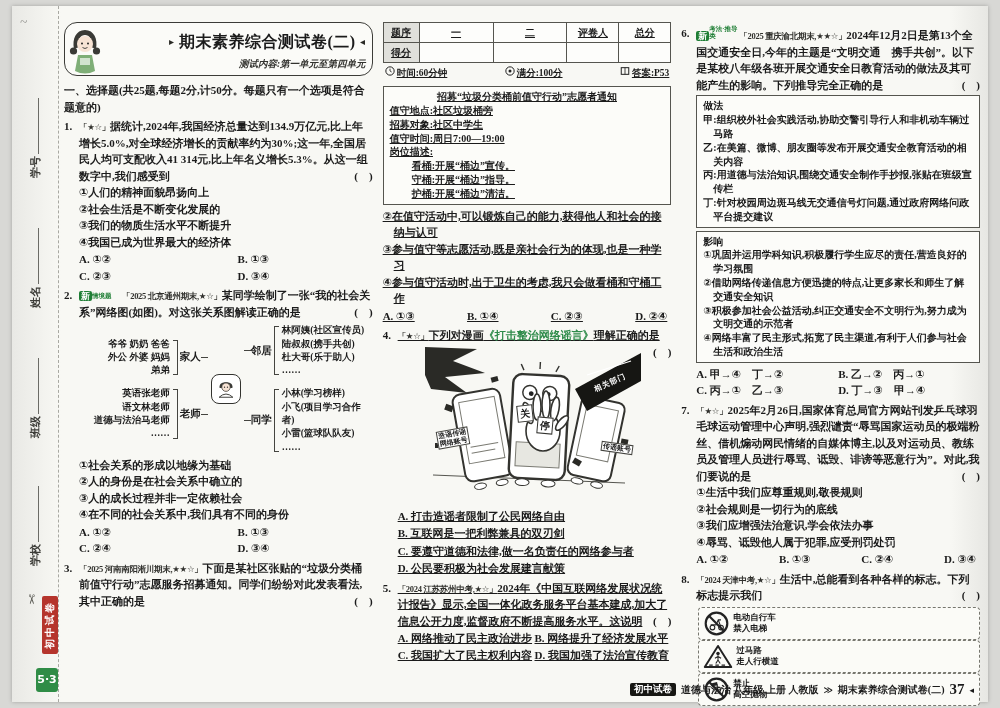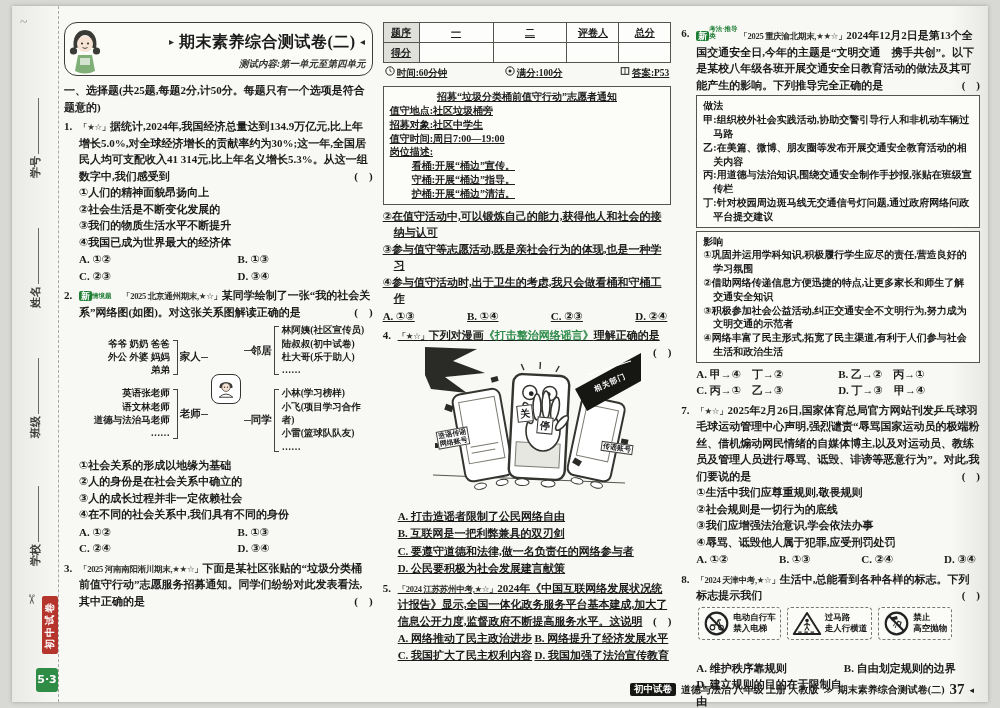--- a/index.html
+++ b/index.html
@@ -89,21 +89,21 @@
   
   .cartoon { position:relative; width:218px; height:158px; margin:3px auto; }
   .ct-label { position:absolute; font-size:7px; line-height:1.15; background:#fff; border:1px solid #44443f;
               padding:0 1px; text-align:center; font-weight:700; }
   .ct-seal { position:absolute; font-size:10px; font-weight:800; background:#fff; border:1px solid #33332f;
              padding:0 2px; }
   .ct-banner { position:absolute; font-size:7.5px; color:#fff; background:transparent; font-weight:700;
                transform:rotate(-24deg); letter-spacing:1px; }
 
   
-  .signs { display:flex; gap:6px; margin:3px 0 20px 2px; }
+  .signs { display:flex; gap:0; margin:3px 0 20px 2px;flex-direction:column; }
   .sign { border:1px dashed #77776f; border-radius:4px; padding:2px 4px; display:flex; align-items:center;
           gap:3px; background:#fbfbf7; }
   .sign-text { font-size:8.5px; font-weight:800; line-height:1.3; white-space:nowrap; }
 
   
   .footer { position:absolute; right:26px; bottom:10px; display:flex; align-items:center; gap:5px;
             font-size:10px; font-weight:700; }
   .f-badge { background:#161613; color:#fff; padding:0 4px; border-radius:2px; font-size:9.5px; }
   .f-title { font-weight:800; }
   .f-page { font-size:15px; font-weight:800; }
@@ -206,21 +206,21 @@
               </svg>
             </div>
           </div>
           <div class="mm-half">
             <div class="mm-grp">
               <div class="tick"></div>
               <div class="mm-label">邻居</div>
               <div class="brace-l"></div>
               <div class="mm-names">
                 <div>林阿姨(社区宣传员)</div>
-                <div>陆叔叔(初中试卷)</div>
+                <div>陆叔叔(携手共创)</div>
                 <div>杜大哥(乐于助人)</div>
                 <div>……</div>
               </div>
             </div>
             <div class="mm-grp">
               <div class="tick"></div>
               <div class="mm-label">同学</div>
               <div class="brace-l"></div>
               <div class="mm-names">
                 <div>小林(学习榜样)</div>

